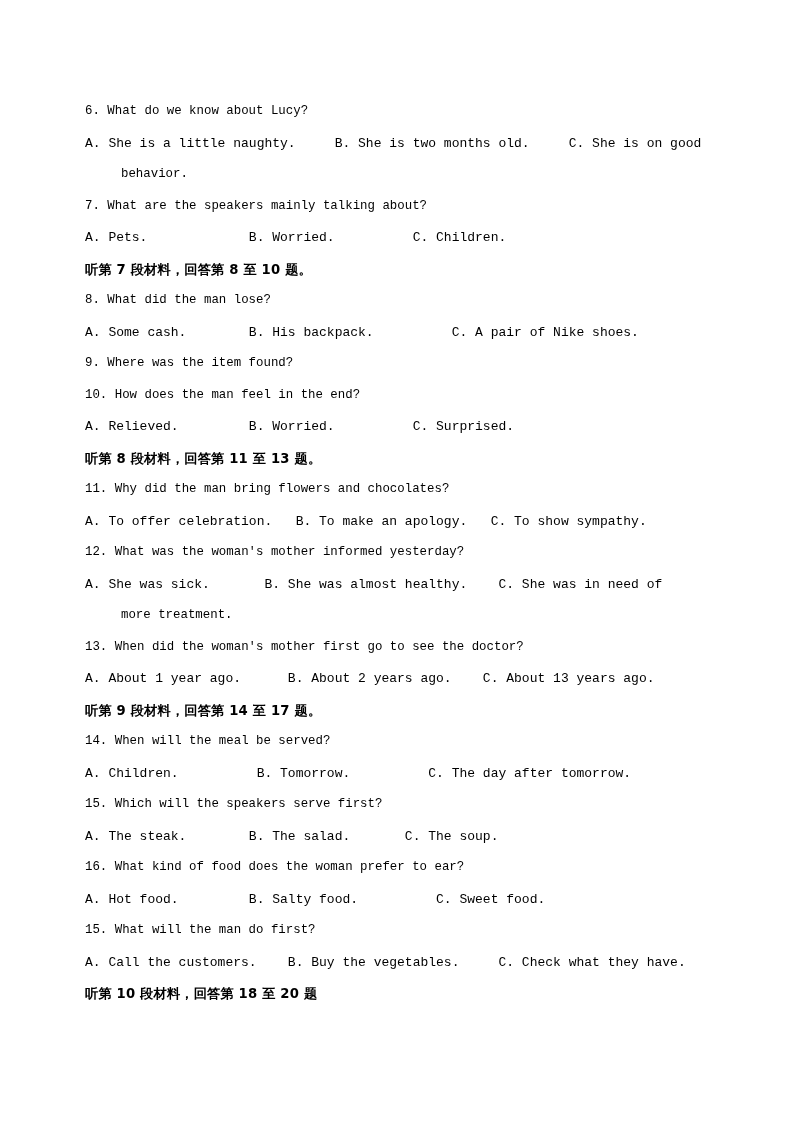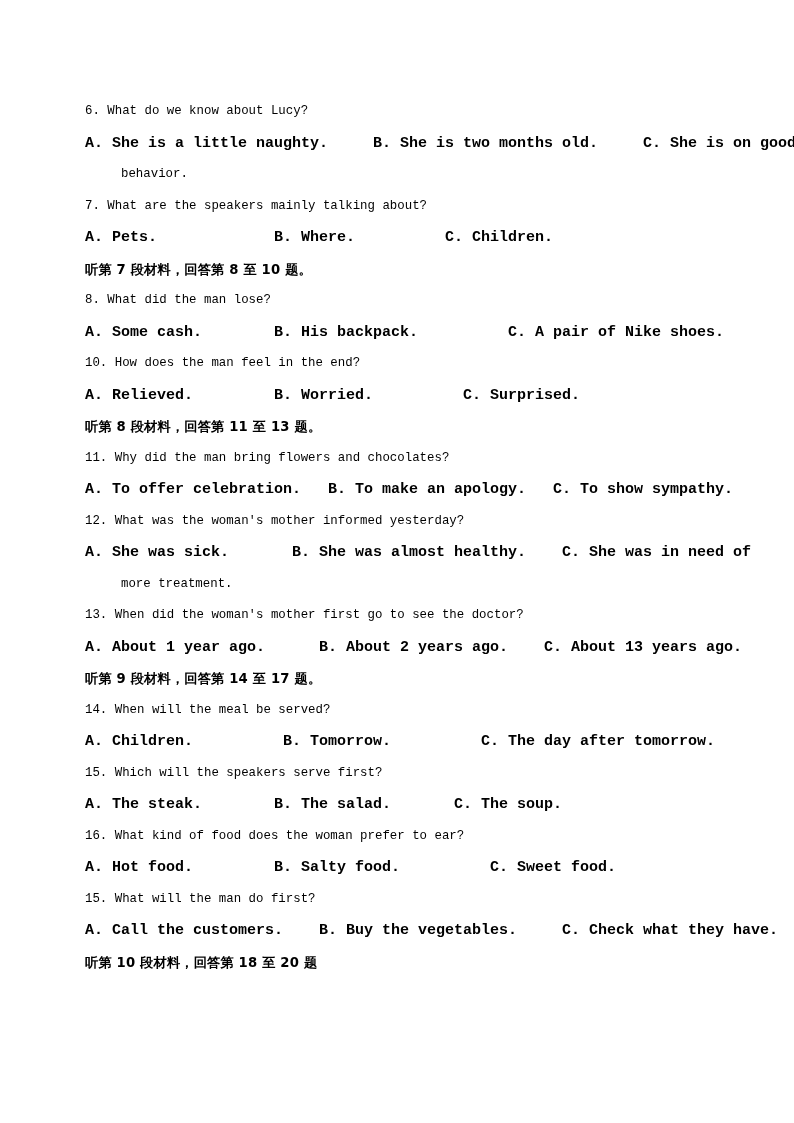--- a/index.html
+++ b/index.html
@@ -27,24 +27,23 @@
   .content {
     width: 558px;
   }
   .q-line {
     font-size: 12.4px;
     line-height: 31.5px;
     white-space: pre;
     letter-spacing: 0px;
   }
   .opt-line {
-    font-size: 15px;
+    font-size: 13px;
     line-height: 31.5px;
     white-space: pre;
-    font-weight: bold;
   }
   .wrap-line {
     font-size: 12.4px;
     line-height: 31.5px;
     white-space: pre;
     margin-left: 36px;
   }
   .section-head {
     font-family: "DejaVu Sans", "Liberation Sans", sans-serif;
     font-size: 13.2px;
@@ -58,27 +57,28 @@
 <body>
 
 <div class="page">
   <div class="content">
 
     <div class="q-line">6. What do we know about Lucy?</div>
     <div class="opt-line">A. She is a little naughty.     B. She is two months old.     C. She is on good</div>
     <div class="wrap-line">behavior.</div>
 
     <div class="q-line">7. What are the speakers mainly talking about?</div>
-    <div class="opt-line">A. Pets.             B. Where.          C. Children.</div>
+    <div class="opt-line">A. Pets.             B. Worried.          C. Children.</div>
 
     <div class="section-head">听第 7 段材料，回答第 8 至 10 题。</div>
 
     <div class="q-line">8. What did the man lose?</div>
     <div class="opt-line">A. Some cash.        B. His backpack.          C. A pair of Nike shoes.</div>
 
+    <div class="q-line">9. Where was the item found?</div>
 
     <div class="q-line">10. How does the man feel in the end?</div>
     <div class="opt-line">A. Relieved.         B. Worried.          C. Surprised.</div>
 
     <div class="section-head">听第 8 段材料，回答第 11 至 13 题。</div>
 
     <div class="q-line">11. Why did the man bring flowers and chocolates?</div>
     <div class="opt-line">A. To offer celebration.   B. To make an apology.   C. To show sympathy.</div>
 
     <div class="q-line">12. What was the woman's mother informed yesterday?</div>

